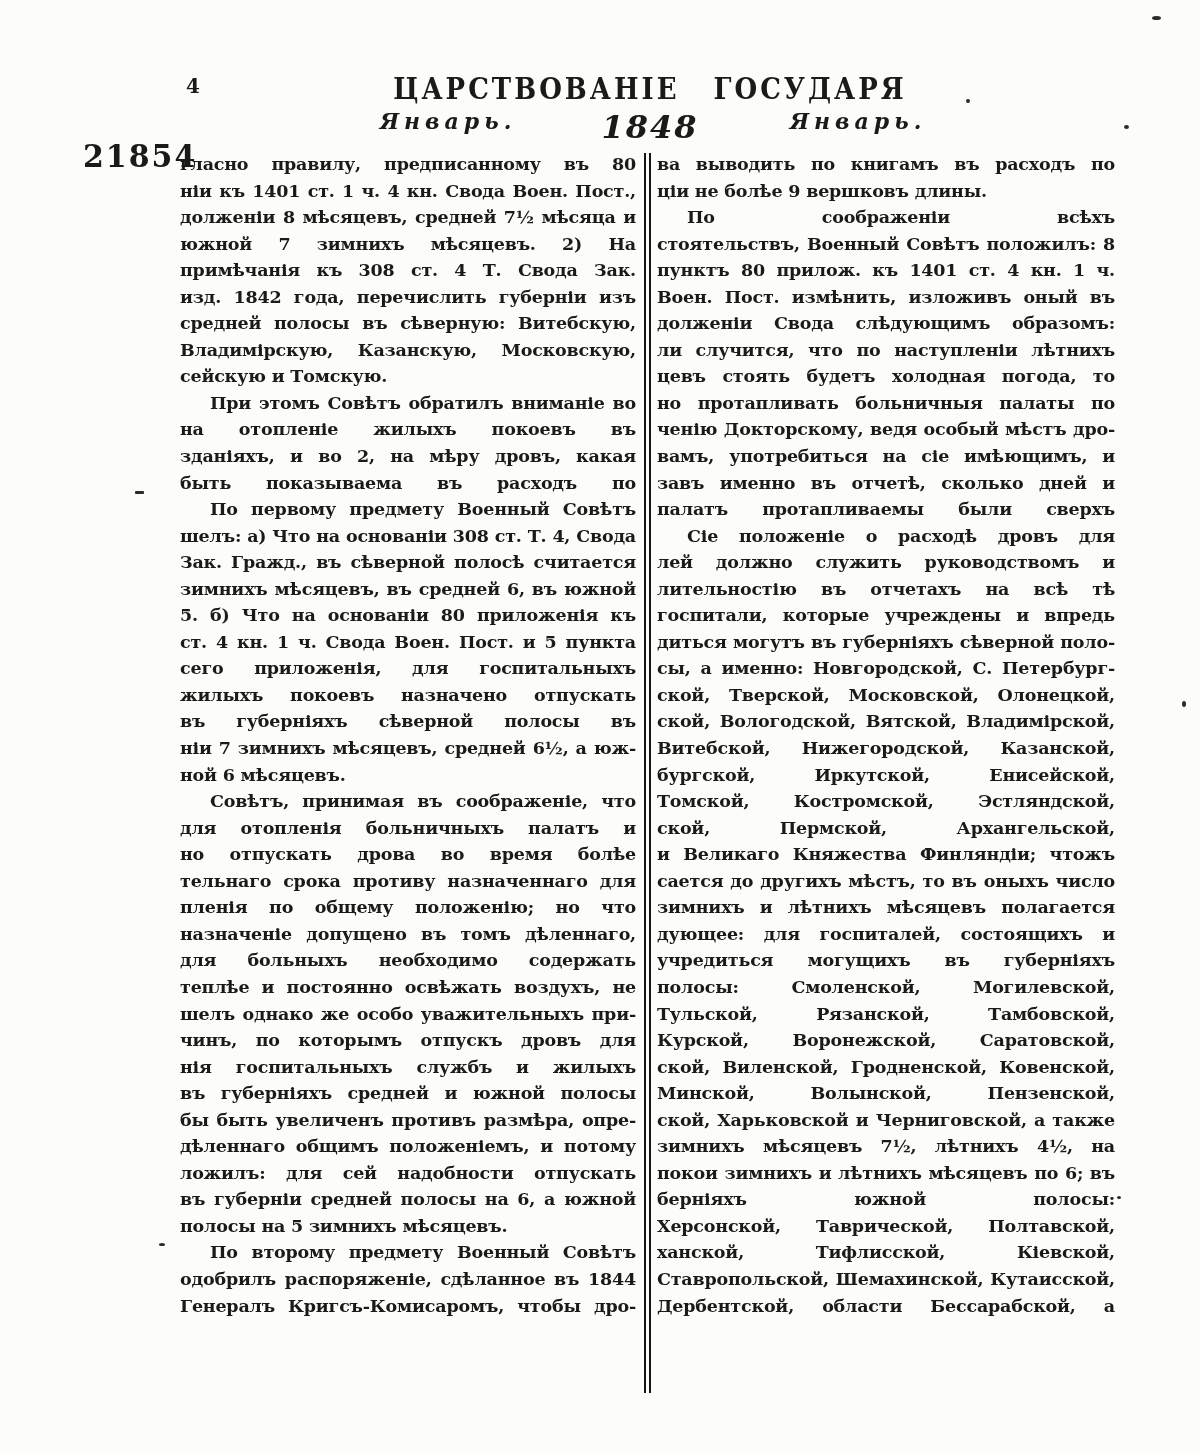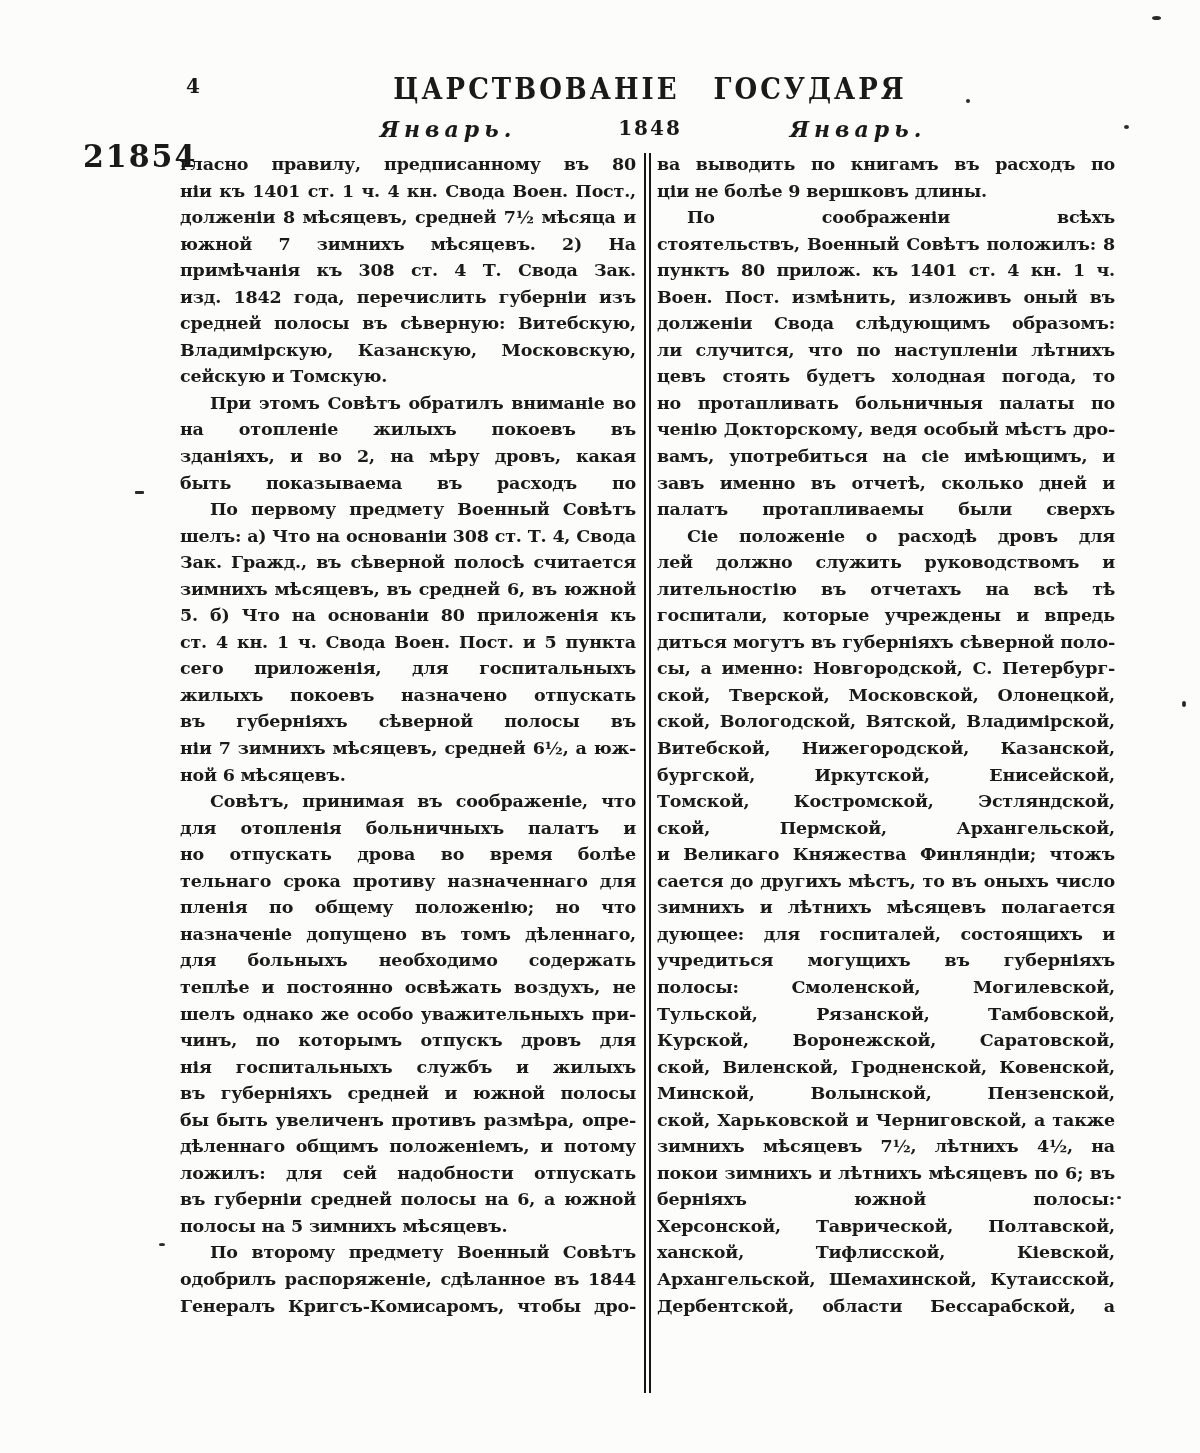--- a/index.html
+++ b/index.html
@@ -11,24 +11,24 @@
   }
   .page{position:absolute;inset:0;}
 
   
   .page-num{position:absolute;left:186px;top:74px;font-size:20px;font-weight:bold;}
   .title{
     position:absolute;left:180px;top:72px;width:940px;text-align:center;
     font-size:26px;font-weight:bold;letter-spacing:3px;word-spacing:22px;
     transform:scaleY(1.12);transform-origin:top center;white-space:nowrap;
   }
-  .subheader span{position:absolute;top:116px;transform:translateX(-50%);font-weight:bold;}
+  .subheader span{position:absolute;top:108px;transform:translateX(-50%);font-weight:bold;}
   .month{font-style:italic;font-size:22px;letter-spacing:5px;}
   [data-name="month-left"]{left:448px;}
-  [data-name="year"]{left:650px;font-size:20px;letter-spacing:2px;}
+  [data-name="year"]{left:650px;font-size:32px;letter-spacing:2px;font-style:italic;}
   [data-name="month-right"]{left:858px;}
 
   
   .law-number{
     position:absolute;left:83px;top:137px;
     font-size:30px;font-weight:bold;letter-spacing:2px;
     transform:scaleY(1.08);transform-origin:top left;
   }
 
   
@@ -174,21 +174,21 @@
           <div class="line" data-name="text-line">Тульской, Рязанской, Тамбовской, Орловской,</div>
           <div class="line" data-name="text-line">Курской, Воронежской, Саратовской, Симбир-</div>
           <div class="line" data-name="text-line">ской, Виленской, Гродненской, Ковенской,</div>
           <div class="line" data-name="text-line">Минской, Волынской, Пензенской, Курлянд-</div>
           <div class="line" data-name="text-line">ской, Харьковской и Черниговской, а также и</div>
           <div class="line" data-name="text-line">зимнихъ мѣсяцевъ 7½, лѣтнихъ 4½, на жилые</div>
           <div class="line" data-name="text-line">покои зимнихъ и лѣтнихъ мѣсяцевъ по 6; въ гу-</div>
           <div class="line" data-name="text-line">берніяхъ южной полосы: Екатеринославской,</div>
           <div class="line" data-name="text-line">Херсонской, Таврической, Полтавской, Астра-</div>
           <div class="line" data-name="text-line">ханской, Тифлисской, Кіевской, Подольской,</div>
-          <div class="line" data-name="text-line">Архангельской, Шемахинской, Кутаисской,</div>
+          <div class="line" data-name="text-line">Ставропольской, Шемахинской, Кутаисской,</div>
           <div class="line" data-name="text-line">Дербентской, области Бессарабской, а также</div>
         </div>
       </div>
   </div>
 
   <div class="speck s1" data-name="scan-speck"></div>
   <div class="speck s2" data-name="scan-speck"></div>
   <div class="speck s3" data-name="scan-speck"></div>
   <div class="speck s4" data-name="scan-speck"></div>
   <div class="speck s5" data-name="scan-speck"></div>

